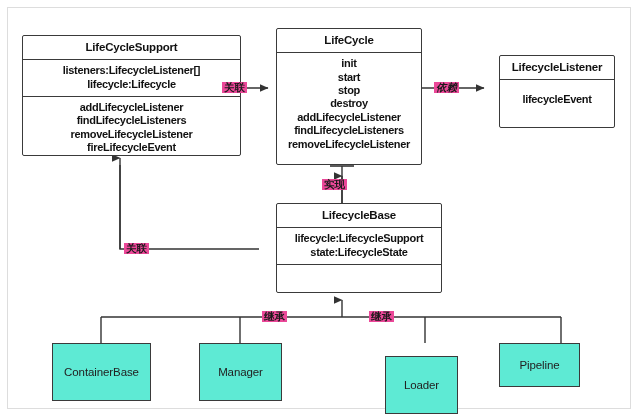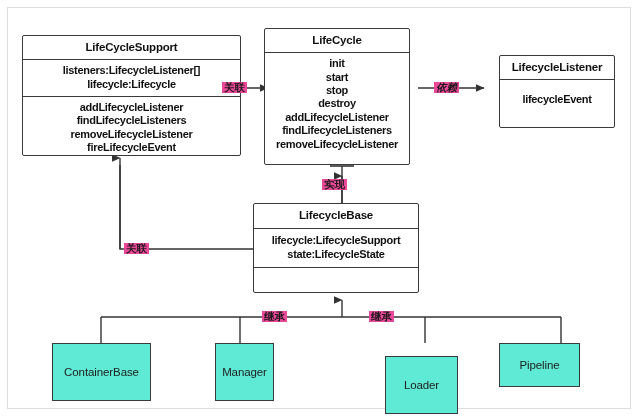--- a/index.html
+++ b/index.html
@@ -163,21 +163,21 @@
     </div>
     <div class="uml-sep"></div>
     <div class="uml-compartment">
       <span class="ln">addLifecycleListener</span>
       <span class="ln">findLifecycleListeners</span>
       <span class="ln">removeLifecycleListener</span>
       <span class="ln">fireLifecycleEvent</span>
     </div>
   </div>
 
-  <div class="uml-box" style="left:264px; top:28px; width:146px; height:137px;">
+  <div class="uml-box" style="left:276px; top:28px; width:146px; height:137px;">
     <div class="uml-title">LifeCycle</div>
     <div class="uml-sep"></div>
     <div class="uml-compartment wrap">
       <span class="ln">init</span>
       <span class="ln">start</span>
       <span class="ln">stop</span>
       <span class="ln">destroy</span>
       <span class="ln">addLifecycleListener</span>
       <span class="ln">findLifecycleListeners</span>
       <span class="ln">removeLifecycleListener</span>
@@ -185,36 +185,36 @@
   </div>
 
   <div class="uml-box" style="left:487px; top:55px; width:116px; height:73px;margin-left:12px;">
     <div class="uml-title">LifecycleListener</div>
     <div class="uml-sep"></div>
     <div class="uml-compartment" style="padding-top:13px;">
       <span class="ln">lifecycleEvent</span>
     </div>
   </div>
 
-  <div class="uml-box" style="left:253px; top:203px; width:166px; height:90px;justify-content:space-between;">
+  <div class="uml-box" style="left:276px; top:203px; width:166px; height:90px;">
     <div class="uml-title">LifecycleBase</div>
     <div class="uml-sep"></div>
     <div class="uml-compartment">
       <span class="ln">lifecycle:LifecycleSupport</span>
       <span class="ln">state:LifecycleState</span>
     </div>
     <div class="uml-sep"></div>
     <div class="uml-compartment empty"></div>
   </div>
 
   <div class="plain-box" style="left:52px; top:343px; width:99px; height:58px;">
     <span class="plain-label">ContainerBase</span>
   </div>
 
-  <div class="plain-box" style="left:215px; top:343px; width:59px; height:58px;">
+  <div class="plain-box" style="left:199px; top:343px; width:83px; height:58px;">
     <span class="plain-label">Manager</span>
   </div>
 
   <div class="plain-box" style="left:385px; top:356px; width:73px; height:58px;">
     <span class="plain-label">Loader</span>
   </div>
 
   <div class="plain-box" style="left:499px; top:343px; width:81px; height:44px;">
     <span class="plain-label">Pipeline</span>
   </div>

